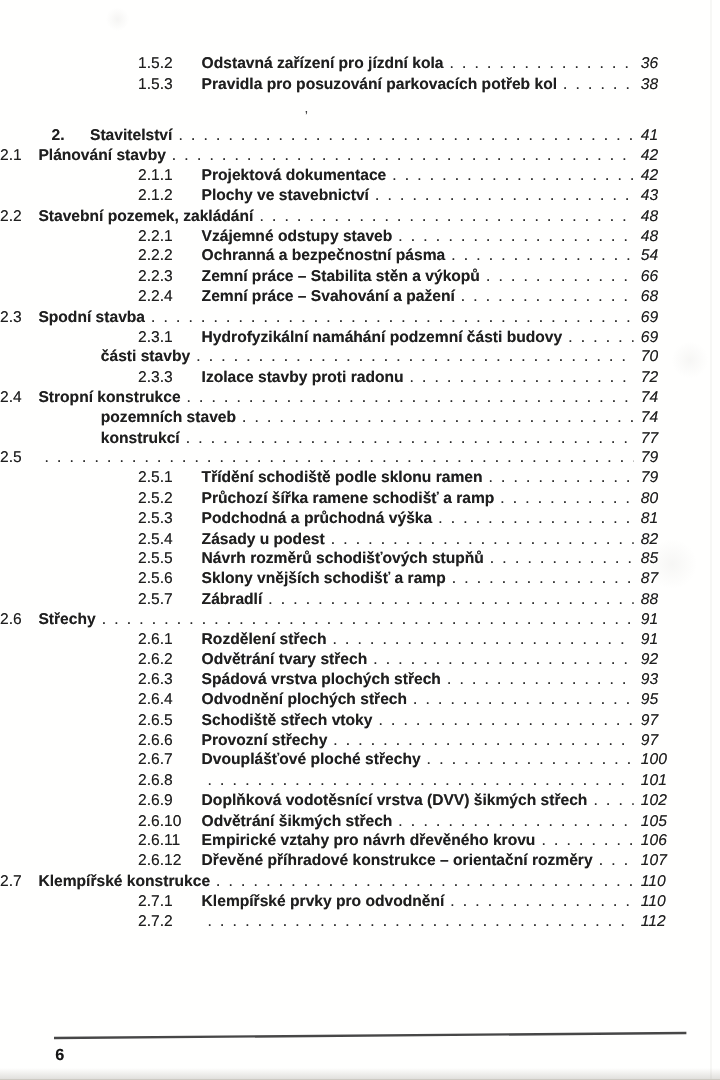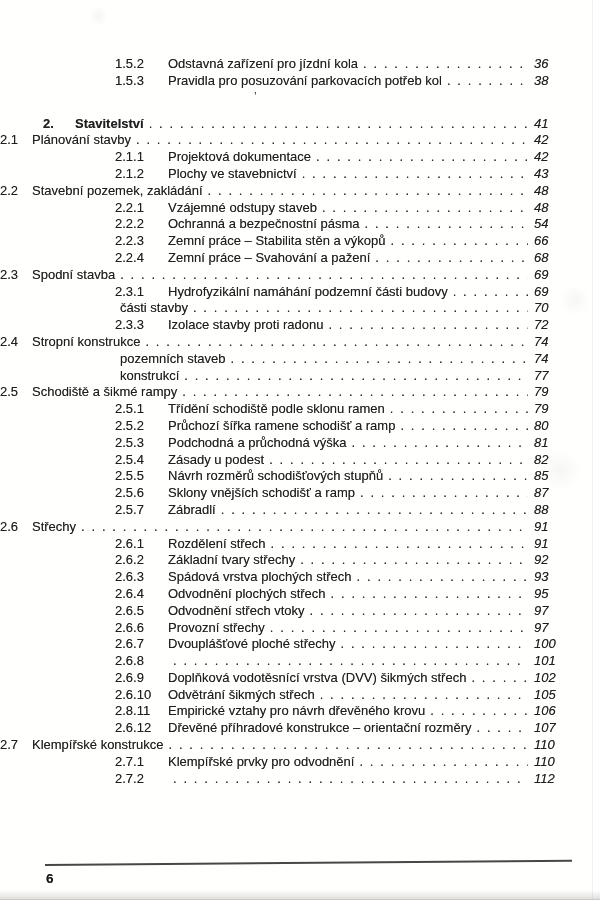--- a/index.html
+++ b/index.html
@@ -18,42 +18,42 @@
       radial-gradient(circle 14px at 98px 16px, rgba(90,85,75,.06), rgba(90,85,75,0) 70%),
       radial-gradient(circle 22px at 575px 300px, rgba(90,85,75,.05), rgba(90,85,75,0) 70%),
       radial-gradient(circle 30px at 560px 470px, rgba(90,85,75,.05), rgba(90,85,75,0) 70%);
   }
   .edge-right{position:absolute;top:0;right:7px;width:1px;height:100%;
     background:rgba(60,55,45,.07);}
   .edge-bottom{position:absolute;left:0;bottom:0;width:100%;height:9px;
     background:linear-gradient(to bottom, rgba(105,100,90,0), rgba(105,100,90,.20));
     border-bottom:1px solid #ccc9c2;}
   .toc-list{
-    position:absolute;left:0;top:56px;width:568px;
+    position:absolute;left:0;top:45px;width:568px;
     font-size:13px;
     text-shadow:0 0 .5px rgba(25,25,25,.55);
   }
   .toc-row{
     display:flex;align-items:baseline;
     height:16.8px;line-height:16.8px;
     white-space:nowrap;
   }
   .toc-gap{height:26px;}
   .toc-row .num{flex:none;}
-  .toc-row .title{flex:none;}
+  .toc-row .title{flex:none;font-weight:bold;}
   .toc-row .leader{flex:1 1 0;overflow:hidden;white-space:nowrap;
     padding-left:5px;min-width:0;}
   .toc-row .dots{letter-spacing:1.6px;color:#2a2a2a;}
   .toc-row .page{flex:none;width:34px;text-align:left;padding-left:6px;font-style:italic;}
   .lvl1{font-weight:bold;}
   .lvl1 .dots,.lvl1 .page{font-weight:normal;}
   .lvl1{padding-left:43px;} .lvl1 .num{width:32px;}
   .lvl2{} .lvl2 .num{width:32px;}
   .lvl3{padding-left:115px;} .lvl3 .num{width:53px;}
-  .toc-row.cont{padding-left:120px;}
+  .toc-row.cont{padding-left:84px;}
   .stray-mark{
     position:absolute;left:254px;top:90px;
     font-size:12px;color:#3a3a3a;
   }
   .footer-rule{
     position:absolute;left:45px;top:864px;width:527px;height:1.6px;
     background:#474747;transform:rotate(-0.45deg);transform-origin:left center;
   }
   .footer-page{
     position:absolute;left:46px;top:871px;
@@ -167,21 +167,20 @@
         <span class="leader"><span class="dots">. . . . . . . . . . . . . . . . . . . . . . . . . . . . . . . . . . . . . . . . . . . . . . . . . . . . . . . . . . . . . . . . . . . . . . . . . . . . . . . . . . . . . . . . . .</span></span>
         <span class="page">74</span>
       </div>
       <div class="toc-row cont lvl3">
         <span class="title">konstrukcí</span>
         <span class="leader"><span class="dots">. . . . . . . . . . . . . . . . . . . . . . . . . . . . . . . . . . . . . . . . . . . . . . . . . . . . . . . . . . . . . . . . . . . . . . . . . . . . . . . . . . . . . . . . . .</span></span>
         <span class="page">77</span>
       </div>
       <div class="toc-row lvl2">
         <span class="num">2.5</span>
-        <span class="title">Schodiště a šikmé rampy</span>
         <span class="leader"><span class="dots">. . . . . . . . . . . . . . . . . . . . . . . . . . . . . . . . . . . . . . . . . . . . . . . . . . . . . . . . . . . . . . . . . . . . . . . . . . . . . . . . . . . . . . . . . .</span></span>
         <span class="page">79</span>
       </div>
       <div class="toc-row lvl3">
         <span class="num">2.5.1</span>
         <span class="title">Třídění schodiště podle sklonu ramen</span>
         <span class="leader"><span class="dots">. . . . . . . . . . . . . . . . . . . . . . . . . . . . . . . . . . . . . . . . . . . . . . . . . . . . . . . . . . . . . . . . . . . . . . . . . . . . . . . . . . . . . . . . . .</span></span>
         <span class="page">79</span>
       </div>
       <div class="toc-row lvl3">
@@ -227,39 +226,39 @@
         <span class="page">91</span>
       </div>
       <div class="toc-row lvl3">
         <span class="num">2.6.1</span>
         <span class="title">Rozdělení střech</span>
         <span class="leader"><span class="dots">. . . . . . . . . . . . . . . . . . . . . . . . . . . . . . . . . . . . . . . . . . . . . . . . . . . . . . . . . . . . . . . . . . . . . . . . . . . . . . . . . . . . . . . . . .</span></span>
         <span class="page">91</span>
       </div>
       <div class="toc-row lvl3">
         <span class="num">2.6.2</span>
-        <span class="title">Základní tvary střechy</span>
+        <span class="title">Odvětrání tvary střech</span>
         <span class="leader"><span class="dots">. . . . . . . . . . . . . . . . . . . . . . . . . . . . . . . . . . . . . . . . . . . . . . . . . . . . . . . . . . . . . . . . . . . . . . . . . . . . . . . . . . . . . . . . . .</span></span>
         <span class="page">92</span>
       </div>
       <div class="toc-row lvl3">
         <span class="num">2.6.3</span>
         <span class="title">Spádová vrstva plochých střech</span>
         <span class="leader"><span class="dots">. . . . . . . . . . . . . . . . . . . . . . . . . . . . . . . . . . . . . . . . . . . . . . . . . . . . . . . . . . . . . . . . . . . . . . . . . . . . . . . . . . . . . . . . . .</span></span>
         <span class="page">93</span>
       </div>
       <div class="toc-row lvl3">
         <span class="num">2.6.4</span>
         <span class="title">Odvodnění plochých střech</span>
         <span class="leader"><span class="dots">. . . . . . . . . . . . . . . . . . . . . . . . . . . . . . . . . . . . . . . . . . . . . . . . . . . . . . . . . . . . . . . . . . . . . . . . . . . . . . . . . . . . . . . . . .</span></span>
         <span class="page">95</span>
       </div>
       <div class="toc-row lvl3">
         <span class="num">2.6.5</span>
-        <span class="title">Odvodnění střech vtoky</span>
+        <span class="title">Schodiště střech vtoky</span>
         <span class="leader"><span class="dots">. . . . . . . . . . . . . . . . . . . . . . . . . . . . . . . . . . . . . . . . . . . . . . . . . . . . . . . . . . . . . . . . . . . . . . . . . . . . . . . . . . . . . . . . . .</span></span>
         <span class="page">97</span>
       </div>
       <div class="toc-row lvl3">
         <span class="num">2.6.6</span>
         <span class="title">Provozní střechy</span>
         <span class="leader"><span class="dots">. . . . . . . . . . . . . . . . . . . . . . . . . . . . . . . . . . . . . . . . . . . . . . . . . . . . . . . . . . . . . . . . . . . . . . . . . . . . . . . . . . . . . . . . . .</span></span>
         <span class="page">97</span>
       </div>
       <div class="toc-row lvl3">
@@ -279,21 +278,21 @@
         <span class="leader"><span class="dots">. . . . . . . . . . . . . . . . . . . . . . . . . . . . . . . . . . . . . . . . . . . . . . . . . . . . . . . . . . . . . . . . . . . . . . . . . . . . . . . . . . . . . . . . . .</span></span>
         <span class="page">102</span>
       </div>
       <div class="toc-row lvl3">
         <span class="num">2.6.10</span>
         <span class="title">Odvětrání šikmých střech</span>
         <span class="leader"><span class="dots">. . . . . . . . . . . . . . . . . . . . . . . . . . . . . . . . . . . . . . . . . . . . . . . . . . . . . . . . . . . . . . . . . . . . . . . . . . . . . . . . . . . . . . . . . .</span></span>
         <span class="page">105</span>
       </div>
       <div class="toc-row lvl3">
-        <span class="num">2.8.11</span>
+        <span class="num">2.6.11</span>
         <span class="title">Empirické vztahy pro návrh dřevěného krovu</span>
         <span class="leader"><span class="dots">. . . . . . . . . . . . . . . . . . . . . . . . . . . . . . . . . . . . . . . . . . . . . . . . . . . . . . . . . . . . . . . . . . . . . . . . . . . . . . . . . . . . . . . . . .</span></span>
         <span class="page">106</span>
       </div>
       <div class="toc-row lvl3">
         <span class="num">2.6.12</span>
         <span class="title">Dřevěné příhradové konstrukce – orientační rozměry</span>
         <span class="leader"><span class="dots">. . . . . . . . . . . . . . . . . . . . . . . . . . . . . . . . . . . . . . . . . . . . . . . . . . . . . . . . . . . . . . . . . . . . . . . . . . . . . . . . . . . . . . . . . .</span></span>
         <span class="page">107</span>
       </div>

